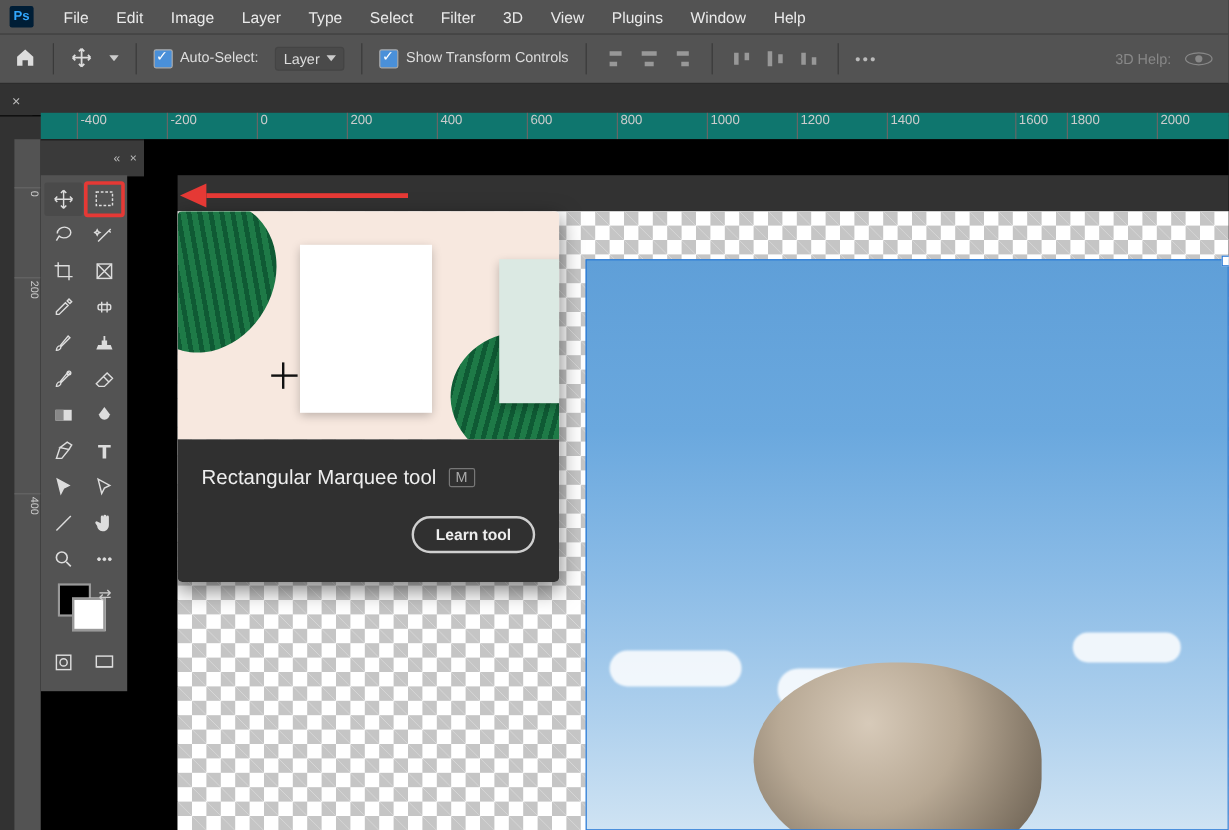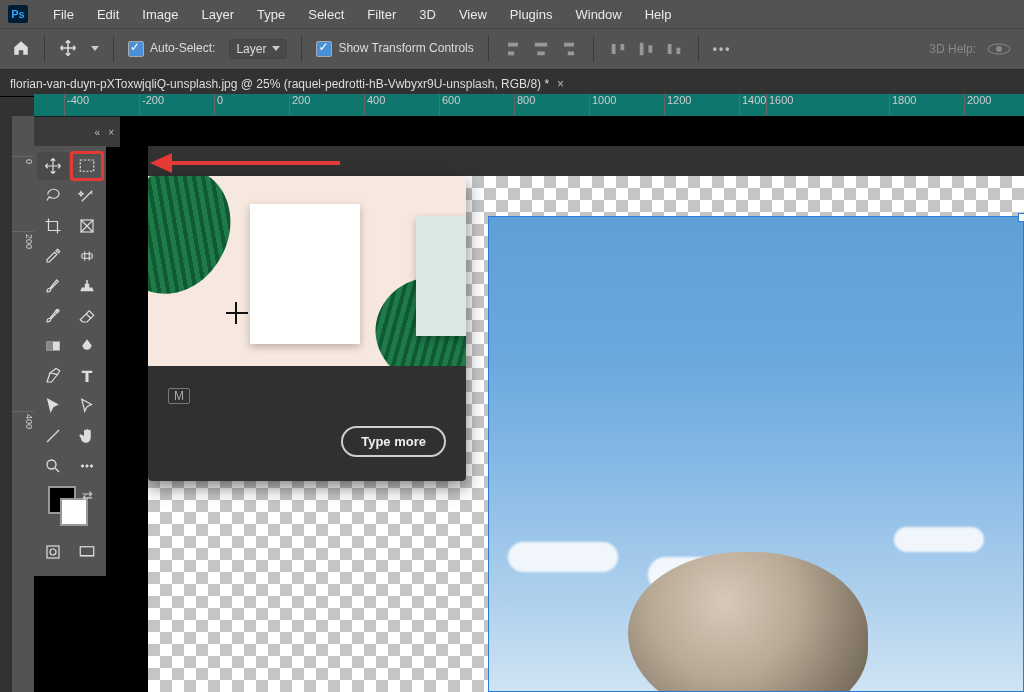--- a/index.html
+++ b/index.html
@@ -166,37 +166,36 @@
     <span>3D Help:</span>
     <svg width="26" height="16">
         <ellipse cx="13" cy="8" rx="11" ry="5" stroke="#888" fill="none"></ellipse>
         <circle cx="13" cy="8" r="3" fill="#888"></circle>
       </svg>
   </span>
 </div>
 
 <div class="tabstrip">
   <div class="doc-tab">
-    <span>florian-van-duyn-pXToxwjqliQ-unsplash.jpg @ 25% (raquel-pedrotti-hB-Vwbyxr9U-unsplash, RGB/8) *</span>
     <span class="x">×</span>
   </div>
 </div>
 
 <div class="ruler-h">
   <div class="tick" style="left:30px">-400</div>
   <div class="tick" style="left:105px">-200</div>
   <div class="tick" style="left:180px">0</div>
   <div class="tick" style="left:255px">200</div>
   <div class="tick" style="left:330px">400</div>
   <div class="tick" style="left:405px">600</div>
   <div class="tick" style="left:480px">800</div>
   <div class="tick" style="left:555px">1000</div>
   <div class="tick" style="left:630px">1200</div>
   <div class="tick" style="left:705px">1400</div>
-  <div class="tick" style="left:732px">1600</div>
+  <div class="tick" style="left:812px">1600</div>
   <div class="tick" style="left:855px">1800</div>
   <div class="tick" style="left:930px">2000</div>
 </div>
 <div class="ruler-v">
   <div class="tick" style="top:40px">0</div>
   <div class="tick" style="top:115px">200</div>
   <div class="tick" style="top:295px">400</div>
 </div>
 
 <div class="workspace">
@@ -221,24 +220,25 @@
       <div class="leaf" style="right:-30px;bottom:-20px;width:120px;height:110px;border-radius:70% 0 0 80%;transform:rotate(-15deg);background:repeating-linear-gradient(120deg,#0f5a34 0 4px,#1e7a47 4px 9px)"></div>
       <div class="frame" style="left:102px;top:28px;width:110px;height:140px"></div>
       <div class="frame" style="right:-40px;top:40px;width:90px;height:120px;background:#dbe9e3"></div>
       <div class="cursor">
           <div class="v"></div>
           <div class="h"></div>
         </div>
     </div>
     <div class="tip-body">
       <div class="tip-title">
+        <span>Rectangular Marquee tool</span>
         <span class="key">M</span>
       </div>
       <div class="learn">
-          <button>Type more</button>
+          <button>Learn tool</button>
         </div>
     </div>
   </div>
 
   <div class="arrow">
     <div class="head"></div>
       <div class="line"></div>
   </div>
 </div>
 

